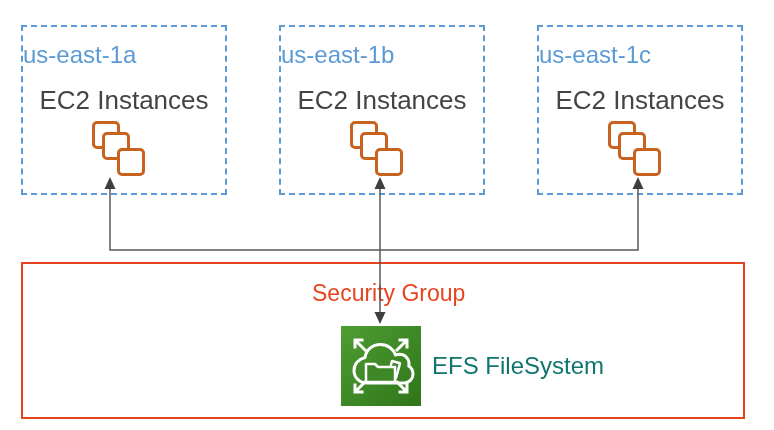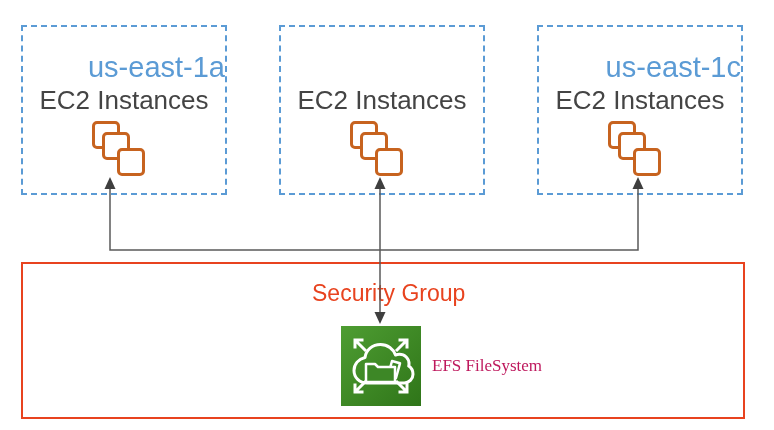--- a/index.html
+++ b/index.html
@@ -7,22 +7,22 @@
     position:relative;width:774px;height:430px;background:#ffffff;
     font-family:"Liberation Sans",sans-serif;overflow:hidden;
   }
   
   .zone{
     position:absolute;top:25px;width:206px;height:170px;
     border:2px dashed #5B9BD5;box-sizing:border-box;background:#fff;
   }
   .zone.z1{left:21px}.zone.z2{left:279px}.zone.z3{left:537px}
   .zone-title{
-    position:absolute;top:14px;left:0;width:100%;text-align:right;
-    color:#5B9BD5;font-size:29px;line-height:27px;margin-top:13px;
+    position:absolute;top:14px;left:0;width:100%;text-align:left;
+    color:#5B9BD5;font-size:24px;line-height:27px;
   }
   .zone-sub{
     position:absolute;top:60px;left:0;width:100%;text-align:center;
     color:#444444;font-size:26px;line-height:27px;
   }
   
   .ec2-icon{position:absolute;top:94px;left:50%;margin-left:-32px;width:58px;height:58px;}
   .ec2-icon .sq{
     position:absolute;width:28px;height:28px;box-sizing:border-box;
     border:3px solid #C7631F;border-radius:5px;background:#fff;
@@ -35,42 +35,43 @@
     position:absolute;left:21px;top:262px;width:724px;height:157px;
     border:2.5px solid #E8431F;box-sizing:border-box;background:#fff;
   }
   .sg-label{
     position:absolute;left:312px;top:280px;color:#E8431F;
     font-size:23px;line-height:26px;white-space:nowrap;
   }
   
   .efs-icon{position:absolute;left:341px;top:326px;width:80px;height:80px;}
   .efs-label{
-    position:absolute;left:432px;top:352px;color:#be185d;
-    font-size:17px;line-height:28px;white-space:nowrap;font-family:Liberation Serif, serif;
+    position:absolute;left:432px;top:352px;color:#0f766e;
+    font-size:24px;line-height:28px;white-space:nowrap;
   }
   
   .connectors{position:absolute;left:0;top:0;width:774px;height:430px;pointer-events:none;}
 </style>
 </head>
 <body>
 
 <div class="canvas">
 
   <div class="zone z1">
     <div class="zone-title">us-east-1a</div>
     <div class="zone-sub">EC2 Instances</div>
     <div class="ec2-icon">
       <span class="sq s1"></span>
       <span class="sq s2"></span>
       <span class="sq s3"></span>
     </div>
   </div>
 
   <div class="zone z2">
+    <div class="zone-title">us-east-1b</div>
     <div class="zone-sub">EC2 Instances</div>
     <div class="ec2-icon">
       <span class="sq s1"></span>
       <span class="sq s2"></span>
       <span class="sq s3"></span>
     </div>
   </div>
 
   <div class="zone z3">
     <div class="zone-title">us-east-1c</div>

